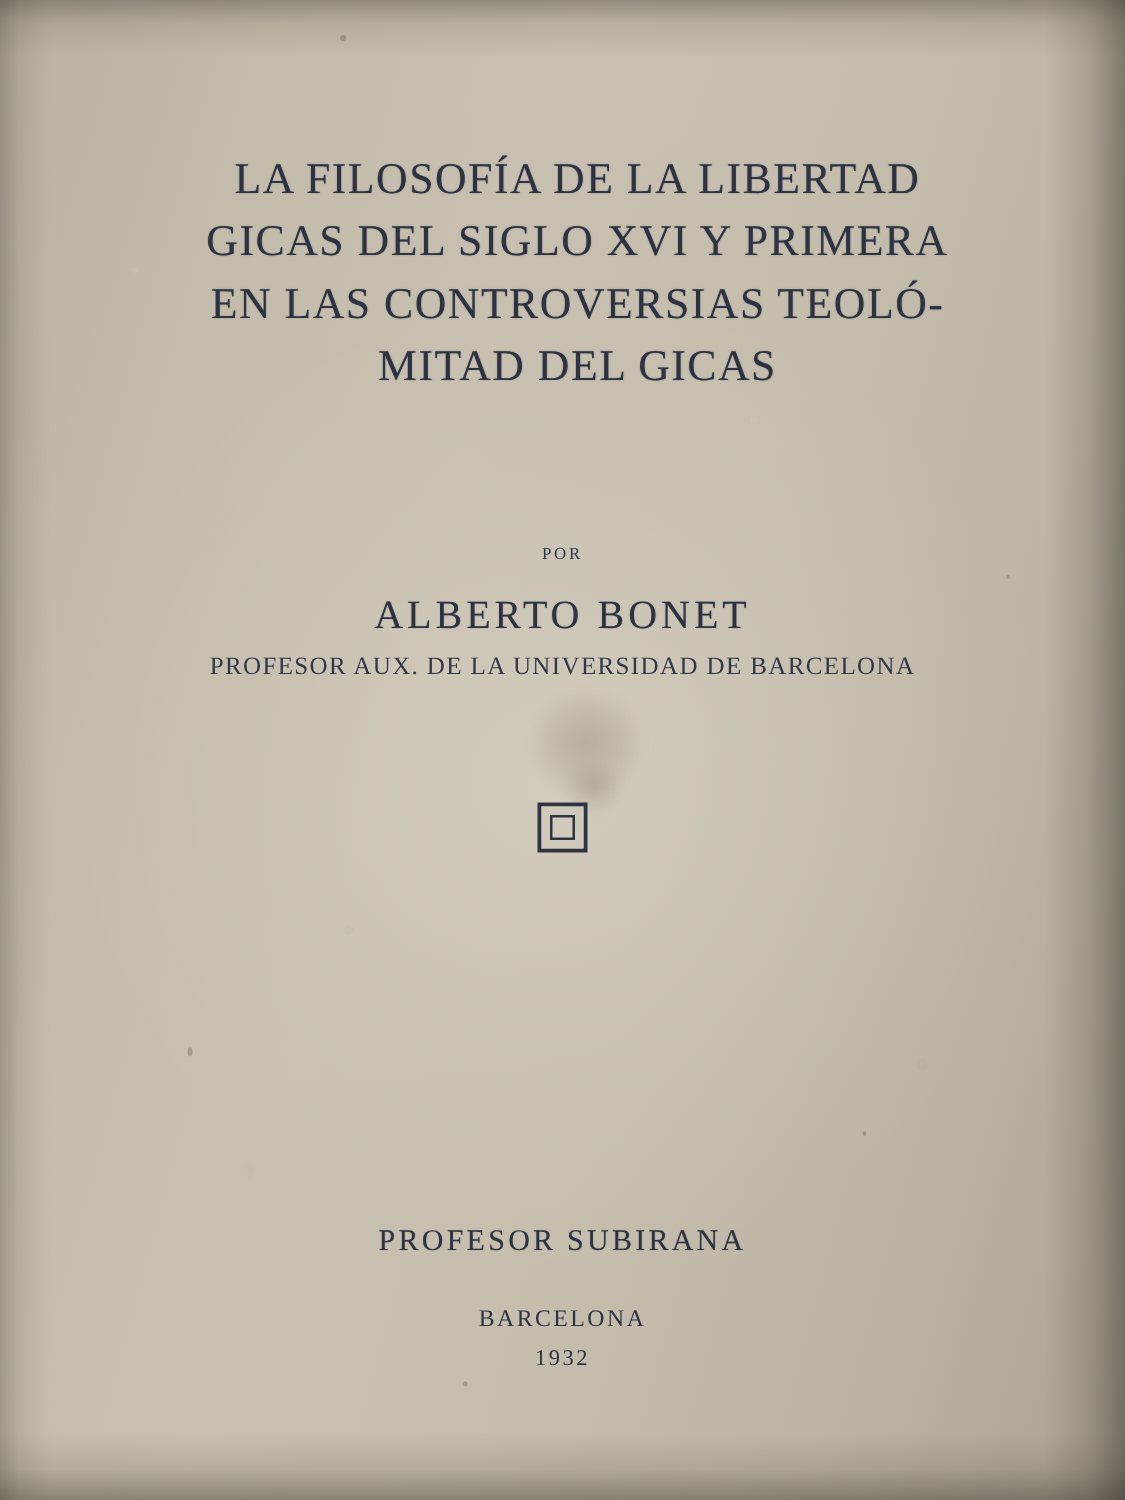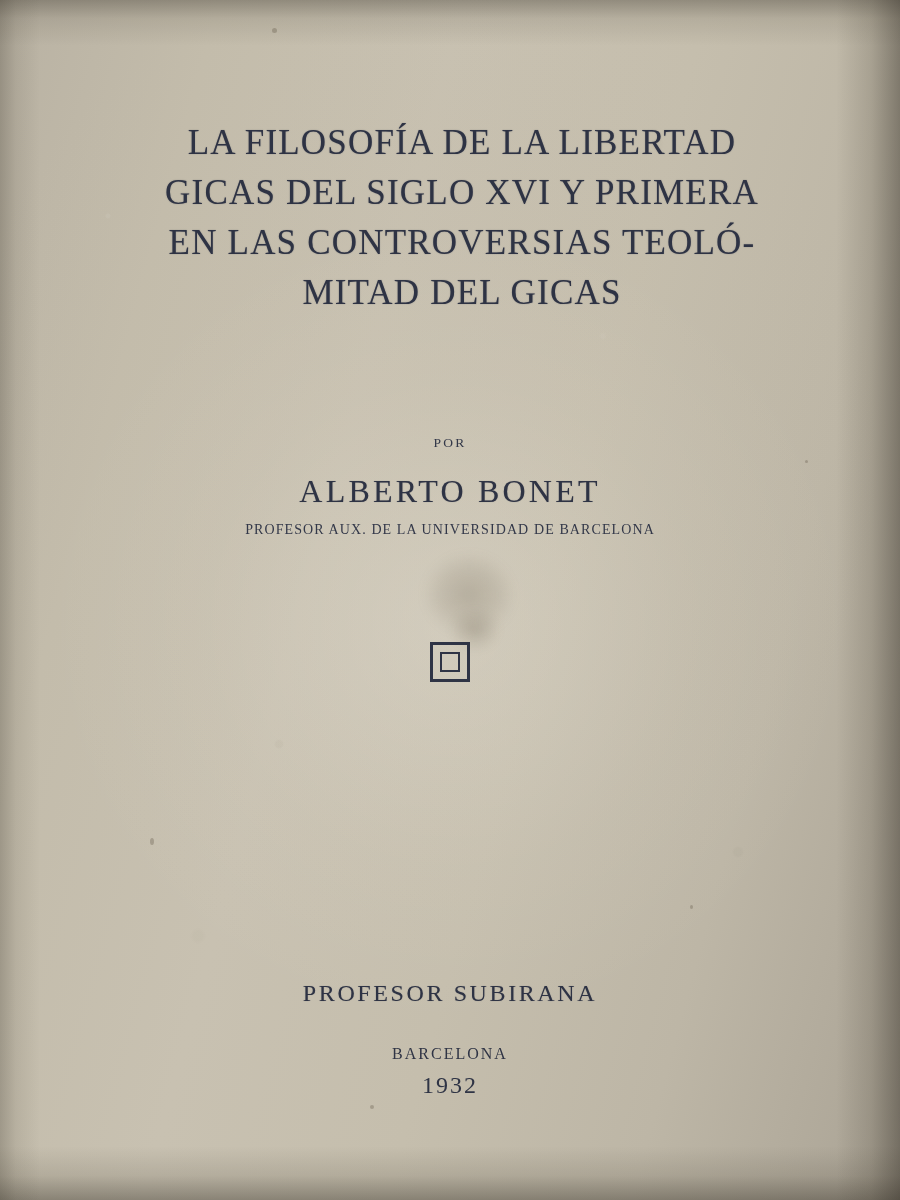--- a/index.html
+++ b/index.html
@@ -136,21 +136,21 @@
     margin-bottom: 22px;
   }
   .author-name {
     font-size: 32px;
     letter-spacing: 3.2px;
     color: #2e3344;
     text-shadow: 0 0 1px rgba(46,51,68,0.4);
     margin-bottom: 12px;
   }
   .affiliation {
-    font-size: 14px;
+    font-size: 20px;
     letter-spacing: 1.1px;
     color: #333849;
   }
 
   .ornament {
     position: absolute;
     top: 642px;
     left: 50%;
     transform: translateX(-50%);
     width: 34px;
@@ -176,28 +176,28 @@
     text-align: center;
   }
   .publisher {
     font-size: 24px;
     letter-spacing: 2.6px;
     color: #2e3344;
     text-shadow: 0 0 1px rgba(46,51,68,0.35);
     margin-bottom: 10px;
   }
   .city {
-    font-size: 16px;
+    font-size: 19px;
     letter-spacing: 2.0px;
     color: #2f3445;
     margin-bottom: 9px;
     margin-top: 38px;
   }
   .year {
-    font-size: 24px;
+    font-size: 18px;
     letter-spacing: 2.0px;
     color: #2f3445;
   }
 </style>
 </head>
 <body>
 
 <div id="page">
 
   <div id="grain"></div>

